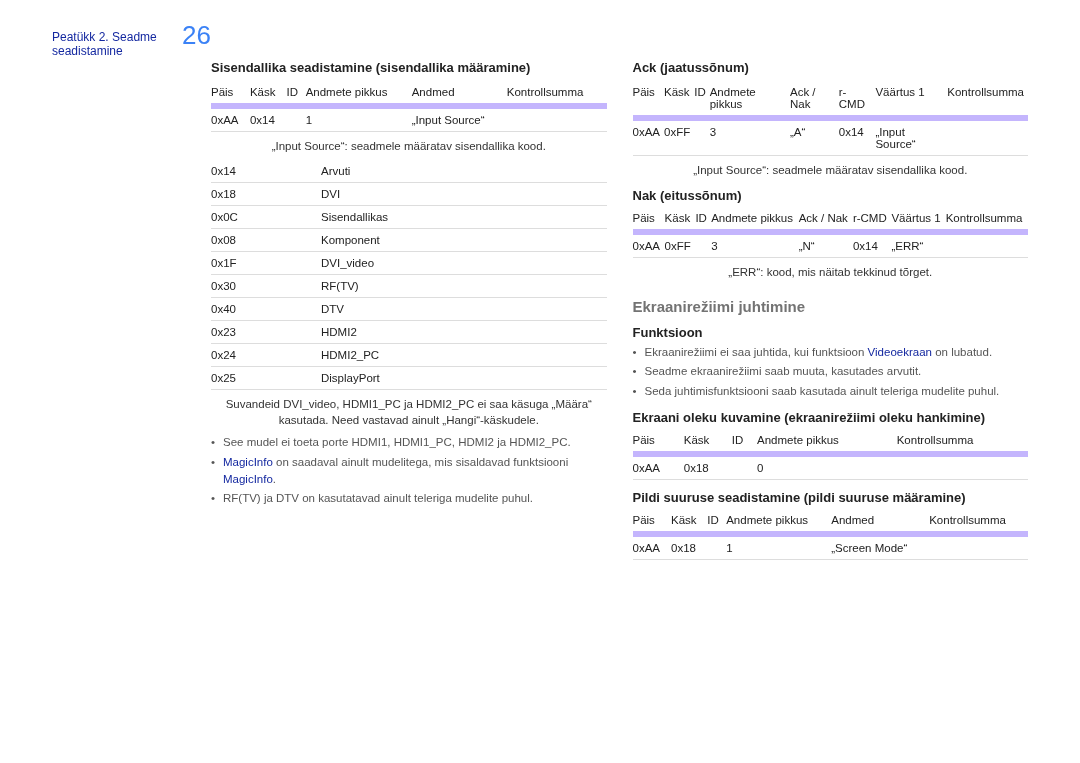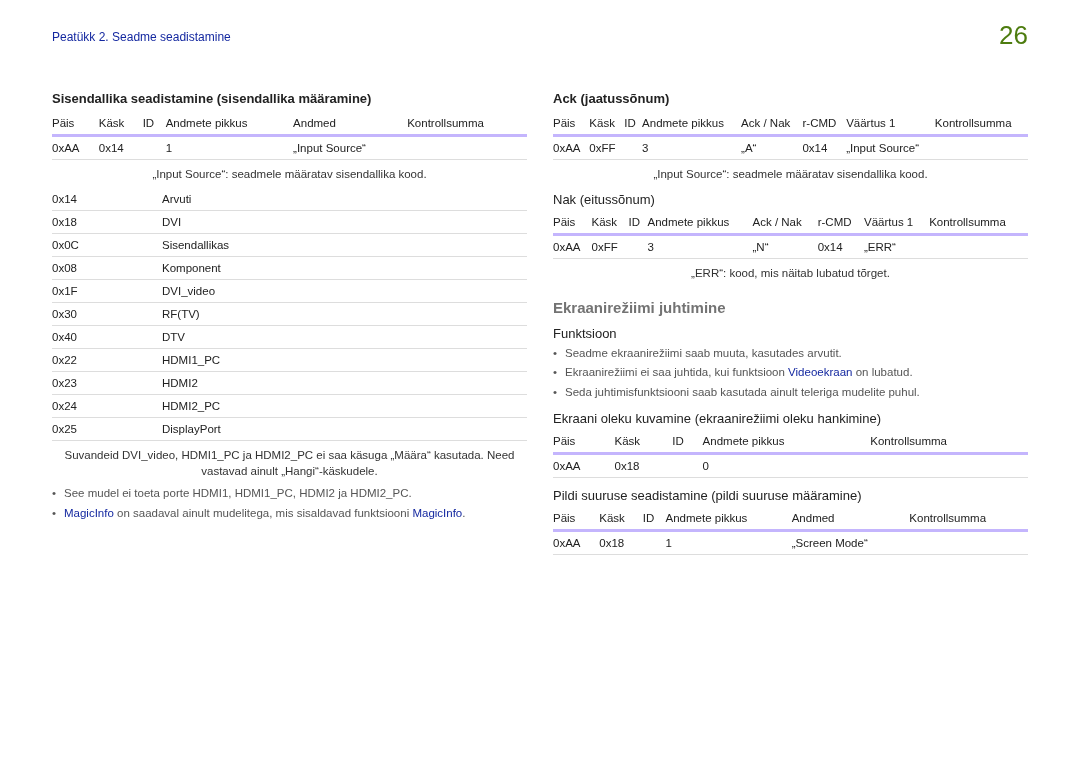--- a/index.html
+++ b/index.html
@@ -8,58 +8,58 @@
     background: #fff;
     color: #222;
     width: 1080px;
     height: 763px;
     position: relative;
     font-size: 12px;
   }
   .page {
     padding: 30px 52px 20px 52px;
     display: flex;
-    flex-direction: column;
+    flex-direction: row;
     height: 100%;
   }
   .header-row {
     display: flex;
     justify-content: space-between;
     align-items: flex-start;
     margin-bottom: 10px;
   }
   .breadcrumb {
     color: #1428A0;
     font-size: 12px;
     font-weight: 500;
   }
   .page-number {
-    color: #4d7c0f;
+    color: #3b82f6;
     font-size: 26px;
     font-weight: 400;
     margin-top: -10px;
   }
   .columns {
     display: flex;
     gap: 26px;
     margin-top: 30px;
   }
   .col { flex: 1; }
   h4.section { font-size: 13px; font-weight: 600; margin-bottom: 6px; }
-  h4.sub { font-size: 13px; font-weight: 400; margin-top: 10px; margin-bottom: 4px; }
+  h4.sub { font-size: 13px; font-weight: 700; margin-top: 10px; margin-bottom: 4px; }
   h3.blue-title { color: #737373; font-size: 15px; font-weight: 600; margin-top: 18px; margin-bottom: 6px; }
   table { width: 100%; border-collapse: collapse; font-size: 11.5px; }
   th, td {
     text-align: left;
     padding: 5px 4px 5px 0;
     border-bottom: 1px solid #ddd;
     vertical-align: top;
     font-weight: 400;
   }
-  th { font-weight: 400; border-bottom: 3px solid #c4b5fd; }
+  th { font-weight: 400; border-bottom: 6px solid #c4b5fd; }
   .note { font-size: 11.5px; color: #333; margin: 6px 0; line-height: 1.4; text-align: center; }
   ul.bullets { list-style: none; padding-left: 0; margin: 4px 0; }
   ul.bullets li { position: relative; padding-left: 12px; font-size: 11.5px; color: #555; line-height: 1.5; margin-bottom: 2px; }
   ul.bullets li::before { content: "•"; position: absolute; left: 0; color: #555; }
   .linkish { color: #1428A0; }
 </style>
 </head>
 <body>
 
 <div class="page">
@@ -120,42 +120,39 @@
             </tr>
           <tr>
               <td>0x30</td>
               <td>RF(TV)</td>
             </tr>
           <tr>
               <td>0x40</td>
               <td>DTV</td>
             </tr>
           <tr>
-              <td>0x22</td>
-              <td>HDMI1_PC</td>
-            </tr>
-          <tr>
               <td>0x23</td>
               <td>HDMI2</td>
             </tr>
           <tr>
               <td>0x24</td>
               <td>HDMI2_PC</td>
             </tr>
           <tr>
               <td>0x25</td>
               <td>DisplayPort</td>
             </tr>
         </tbody>
       </table>
 
       <p class="note">Suvandeid DVI_video, HDMI1_PC ja HDMI2_PC ei saa käsuga „Määra“ kasutada. Need vastavad ainult „Hangi“-käskudele.</p>
       <ul class="bullets">
         <li>See mudel ei toeta porte HDMI1, HDMI1_PC, HDMI2 ja HDMI2_PC.</li>
         <li><span class="linkish">MagicInfo</span><span> on saadaval ainult mudelitega, mis sisaldavad funktsiooni </span><span class="linkish">MagicInfo</span><span>.</span></li>
+        <li>RF(TV) ja DTV on kasutatavad ainult teleriga mudelite puhul.</li>
       </ul>
     </div>
 
     <div class="col">
       <h4 class="section">Ack (jaatussõnum)</h4>
       <table>
         <thead>
             <tr>
           <th>Päis</th>
           <th>Käsk</th>
@@ -202,27 +199,27 @@
           <td>0xFF</td>
           <td></td>
           <td>3</td>
           <td>„N“</td>
           <td>0x14</td>
           <td>„ERR“</td>
           <td></td>
         </tr>
           </tbody>
       </table>
-      <p class="note">„ERR“: kood, mis näitab lubatud tõrget.</p>
+      <p class="note">„ERR“: kood, mis näitab tekkinud tõrget.</p>
 
       <h3 class="blue-title">Ekraanirežiimi juhtimine</h3>
       <h4 class="sub">Funktsioon</h4>
       <ul class="bullets">
+        <li><span>Ekraanirežiimi ei saa juhtida, kui funktsioon </span><span class="linkish">Videoekraan</span><span> on lubatud.</span></li>
         <li>Seadme ekraanirežiimi saab muuta, kasutades arvutit.</li>
-        <li><span>Ekraanirežiimi ei saa juhtida, kui funktsioon </span><span class="linkish">Videoekraan</span><span> on lubatud.</span></li>
         <li>Seda juhtimisfunktsiooni saab kasutada ainult teleriga mudelite puhul.</li>
       </ul>
 
       <h4 class="sub">Ekraani oleku kuvamine (ekraanirežiimi oleku hankimine)</h4>
       <table>
         <thead>
             <tr>
           <th>Päis</th>
           <th>Käsk</th>
           <th>ID</th>

